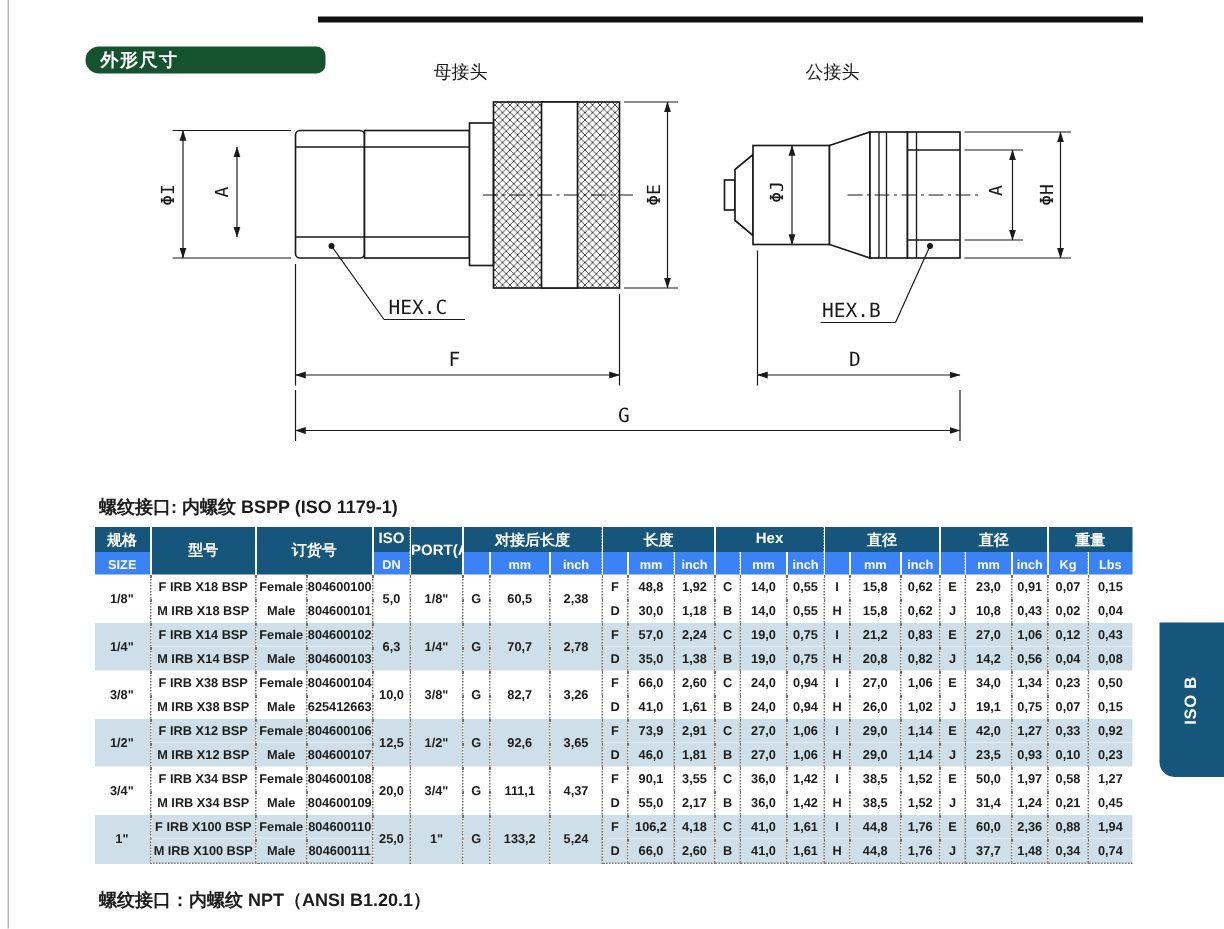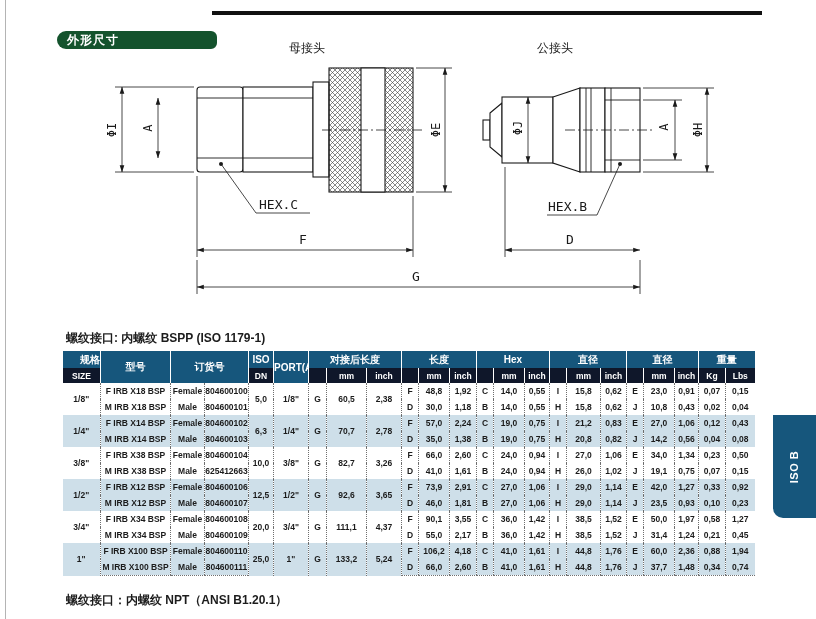--- a/index.html
+++ b/index.html
@@ -23,22 +23,22 @@
   
   .drawing{position:absolute;left:60px;top:30px;}
   
   .spec-table-wrap{position:absolute;left:62px;top:351px;}
   table.spec{border-collapse:collapse;table-layout:fixed;width:692px;}
   table.spec th,table.spec td{
     padding:0;margin:0;text-align:center;vertical-align:middle;
     white-space:nowrap;overflow:hidden;
   }
   th.h1{background:#16567C;color:#fff;font-size:10px;font-weight:bold;height:17px;border-left:1px dotted rgba(255,255,255,.85);}
-  th.h2{background:#0f172a;color:#fff;font-size:8.5px;font-weight:bold;height:15px;border-left:1px dotted rgba(255,255,255,.85);}
-  th.h1:first-child{border-left:none;text-align:right;}
+  th.h2{background:#3b82f6;color:#fff;font-size:8.5px;font-weight:bold;height:15px;border-left:1px dotted rgba(255,255,255,.85);}
+  th.h1:first-child{border-left:none;}
   table.spec td{
     font-size:8.5px;font-weight:bold;color:#1b1b1b;height:16px;
     border-left:1px dotted #6f6f6f;
   }
   table.spec td.c-size{border-left:none;}
   tr.alt td{background:#CEDFE9;}
   tr.lastline td{border-bottom:1px dotted #6f6f6f;}
   
   .side-tab{
     position:absolute;right:0;top:415px;width:43px;height:103px;

